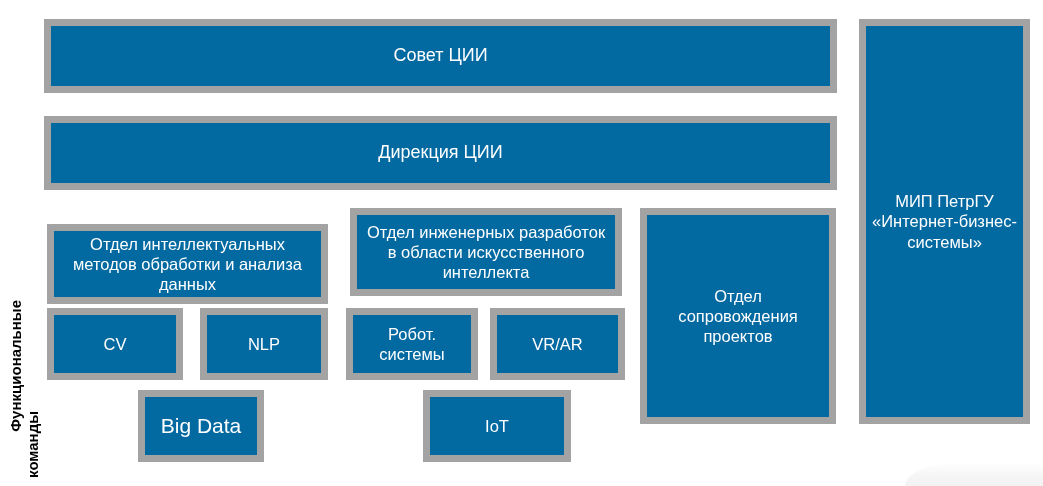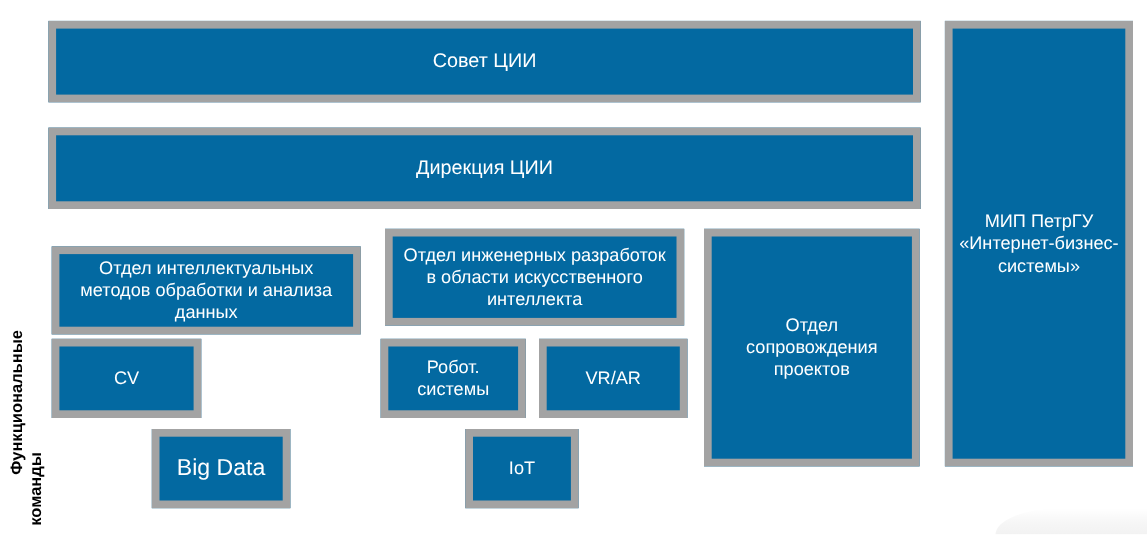--- a/index.html
+++ b/index.html
@@ -46,21 +46,21 @@
 
   
   #mip-petrgu   { left: 859px; top: 19px;  width: 171px; height: 405px; font-size: 16.5px; }
 
   
   #team-cv        { left: 47px;  top: 308px; width: 136px; height: 72px; font-size: 16.5px; }
   #team-nlp       { left: 200px; top: 308px; width: 128px; height: 72px; font-size: 16.5px; }
   #team-robotics  { left: 346px; top: 308px; width: 132px; height: 72px; font-size: 16.5px; }
   #team-vrar      { left: 490px; top: 308px; width: 135px; height: 72px; font-size: 16.5px; }
   #team-bigdata   { left: 138px; top: 390px; width: 126px; height: 72px; font-size: 21px; }
-  #team-iot       { left: 423px; top: 390px; width: 103px; height: 72px; font-size: 16.5px; }
+  #team-iot       { left: 423px; top: 390px; width: 148px; height: 72px; font-size: 16.5px; }
 
   
   #side-caption {
     position: absolute;
     left: 8px;
     top: 300px;
     width: 44px;
     height: 178px;
     display: flex;
     flex-direction: row;
@@ -123,20 +123,23 @@
 
   <div id="side-caption">
     <span class="vline l1">Функциональные</span>
     <span class="vline l2">команды</span>
   </div>
 
   <div class="box" id="team-cv">
     <span class="box-label">CV</span>
   </div>
 
+  <div class="box" id="team-nlp">
+    <span class="box-label">NLP</span>
+  </div>
 
   <div class="box" id="team-robotics">
     <span class="box-label">Робот. системы</span>
   </div>
 
   <div class="box" id="team-vrar">
     <span class="box-label">VR/AR</span>
   </div>
 
   <div class="box" id="team-bigdata">

